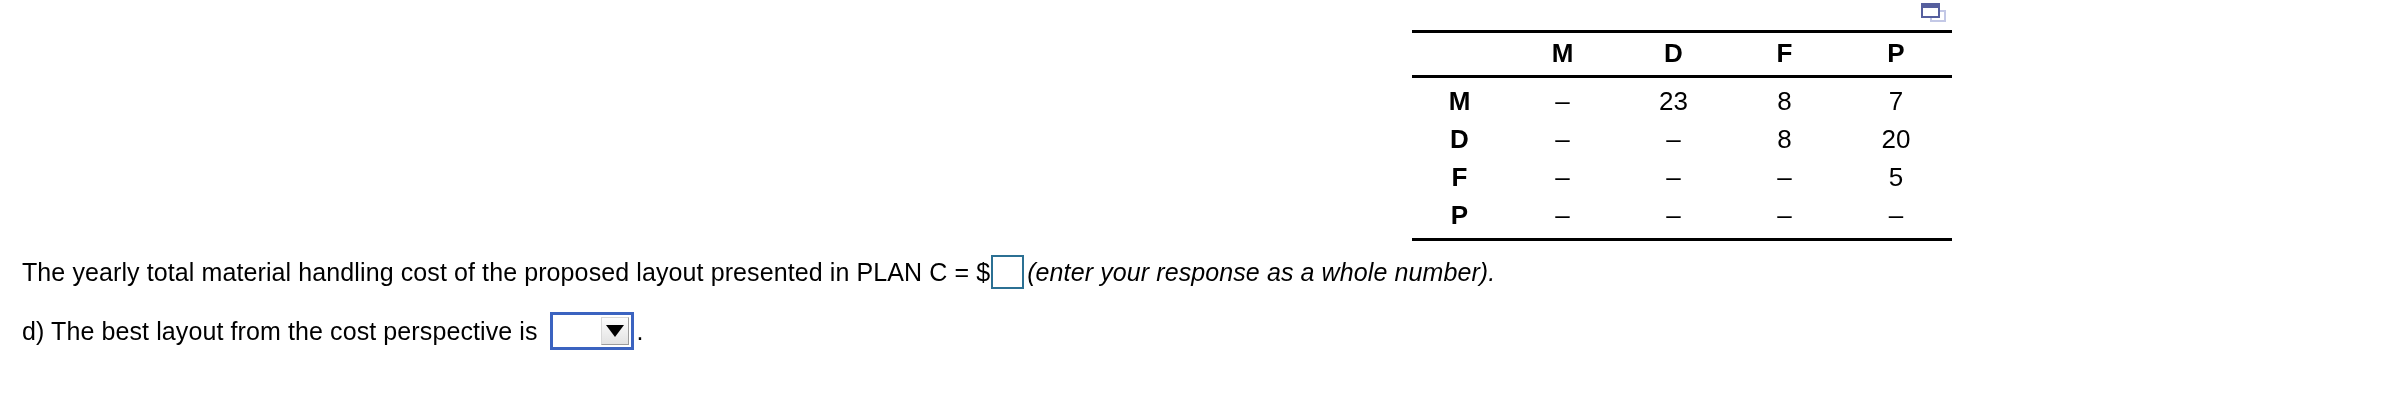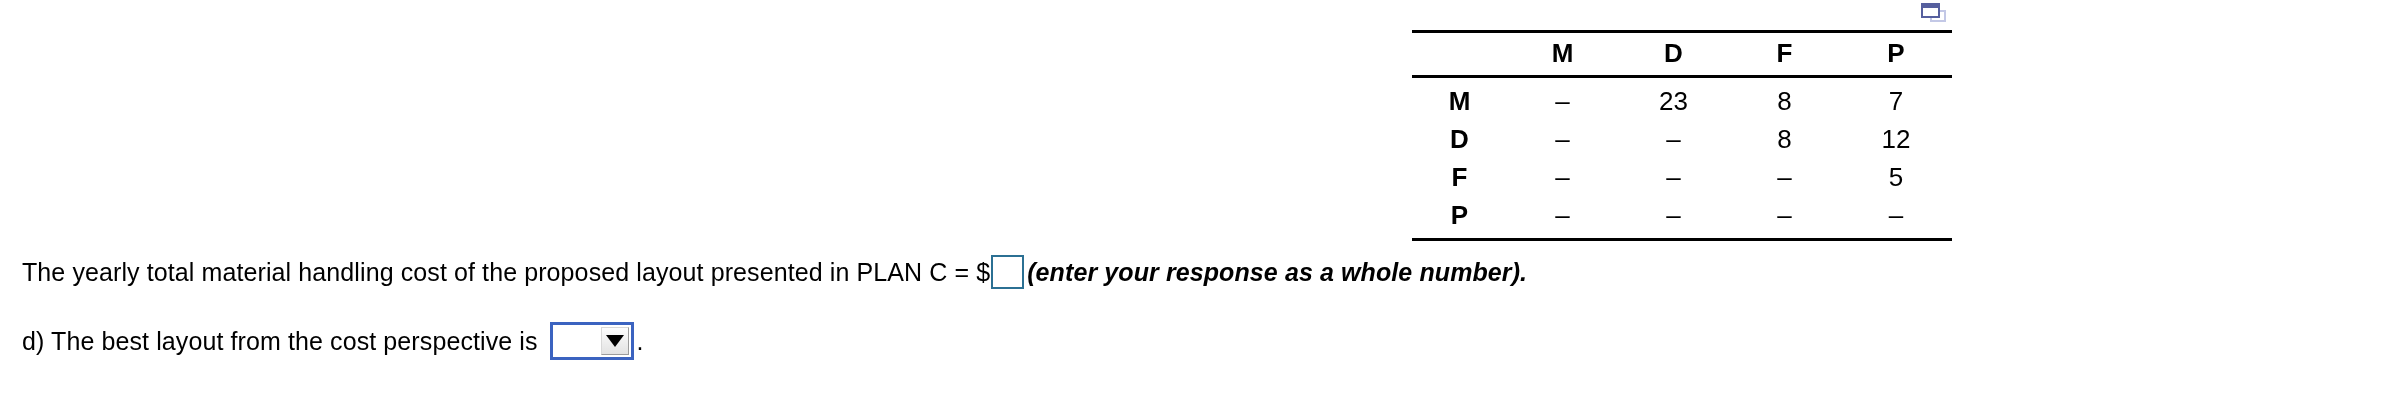--- a/index.html
+++ b/index.html
@@ -111,31 +111,30 @@
   .qline {
     position: absolute;
     left: 22px;
     white-space: nowrap;
     font-size: 25px;
     line-height: 28px;
     display: flex;
     align-items: center;
   }
   .qline-1 { top: 255px; }
-  .qline-2 { top: 322px; justify-content: flex-end; }
+  .qline-2 { top: 312px; justify-content: flex-end; }
 
   .qtext {
     font-size: 25px;
     letter-spacing: 0.1px;
   }
   .qtext-italic {
     font-size: 25px;
     font-style: italic;
     letter-spacing: 0.1px;
-    font-weight: bold;
   }
 
   
   .answer-box {
     display: inline-block;
     width: 33px;
     height: 34px;
     border: 2px solid #2b7093;
     background: #ffffff;
     box-sizing: border-box;
@@ -219,21 +218,21 @@
         <td>–</td>
         <td>23</td>
         <td>8</td>
         <td>7</td>
       </tr>
       <tr>
         <td class="row-label">D</td>
         <td>–</td>
         <td>–</td>
         <td>8</td>
-        <td>12</td>
+        <td>20</td>
       </tr>
       <tr>
         <td class="row-label">F</td>
         <td>–</td>
         <td>–</td>
         <td>–</td>
         <td>5</td>
       </tr>
       <tr>
         <td class="row-label">P</td>

